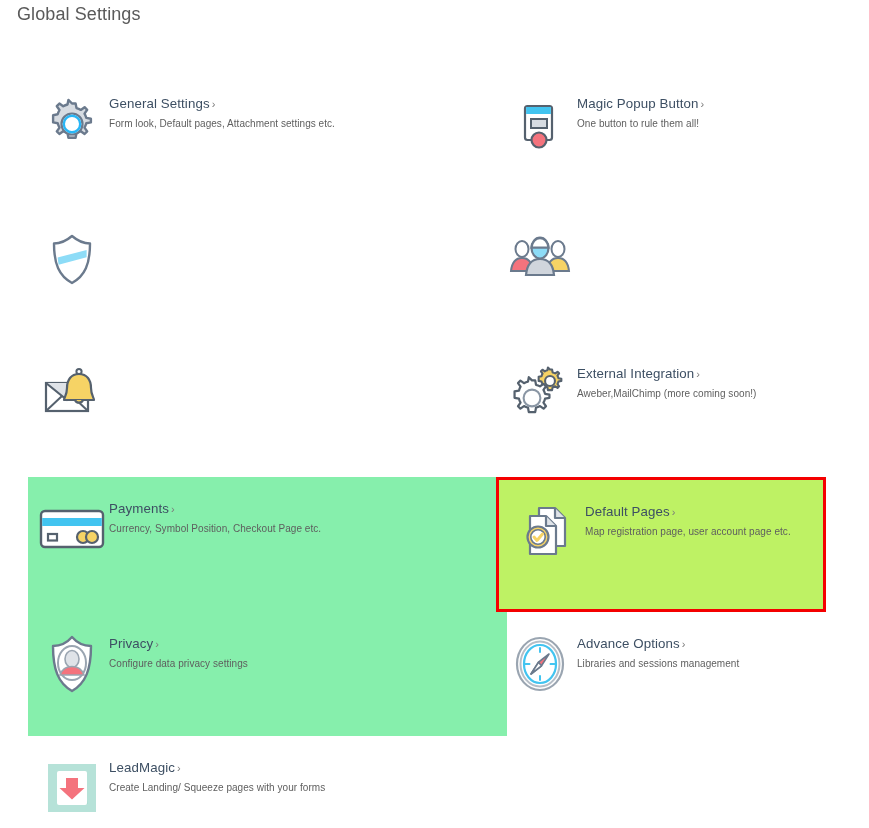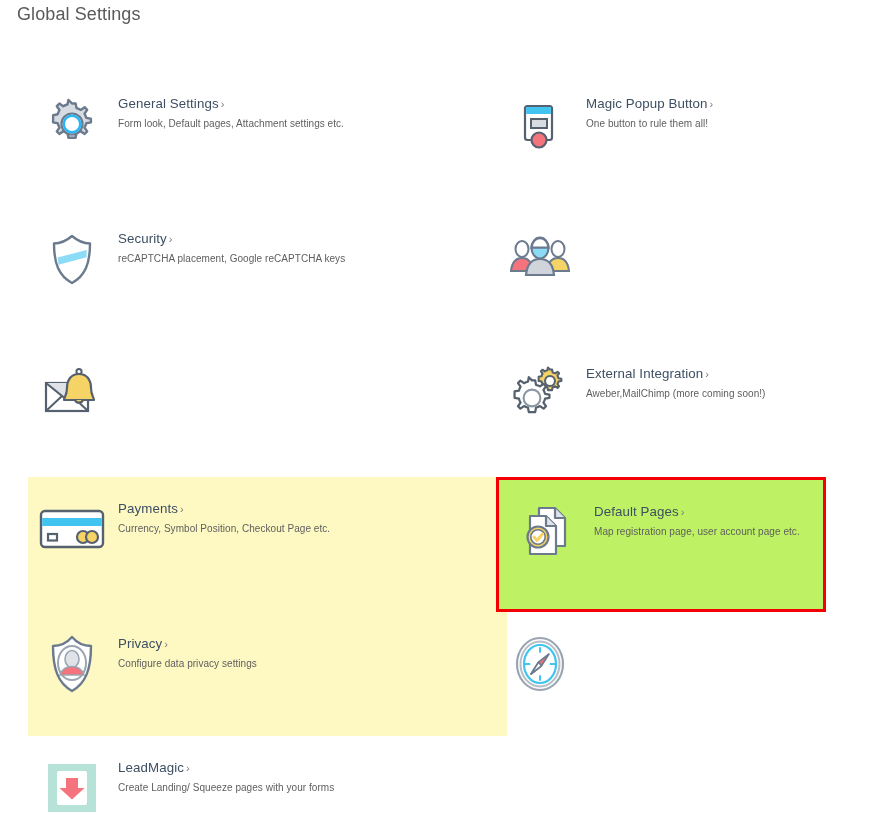--- a/index.html
+++ b/index.html
@@ -45,41 +45,40 @@
     top: 0;
     height: 100%;
     box-sizing: border-box;
     display: flex;
     align-items: flex-start;
     padding-top: 20px;
   }
   .cell.left  { left: 28px;  width: 479px; }
   .cell.right { left: 496px; width: 330px; }
 
-  .cell.shaded { background: #fef9c3; }
+  .cell.shaded { background: #86efac; }
 
   .cell.highlighted {
     border: 3px solid #f40000;
     background: #bef264;
   }
 
   .icon-wrap {
     width: 74px;
     min-width: 74px;
     height: 64px;
     display: flex;
     align-items: center;
     justify-content: center;
     margin-left: 7px;
   }
   .cell.highlighted .icon-wrap { margin-left: 12px; }
 
   .texts {
     padding-top: 3px;
-    margin-left: 9px;
   }
 
   .item-title {
     font-size: 13.3px;
     color: #3d4f63;
     line-height: 17px;
     letter-spacing: 0.1px;
     white-space: nowrap;
   }
   .chev {
@@ -142,24 +141,20 @@
   </div>
 
   <div class="row">
 
     <div class="cell left">
       <div class="icon-wrap">
         <svg width="54" height="58" viewBox="0 0 54 58">
           <path d="M27 6 C20 12 13 13.5 9 13.5 C9 34 14 46 27 53 C40 46 45 34 45 13.5 C41 13.5 34 12 27 6 Z" fill="#ffffff" stroke="#6b7a8d" stroke-width="2.4" stroke-linejoin="round"></path>
           <path d="M12.6 27.5 L41.6 20 L41.6 27.2 L13.6 34.8 Z" fill="#8ddcf7"></path>
         </svg>
-      </div>
-      <div class="texts">
-        <div class="item-title"><span>Security</span><span class="chev">›</span></div>
-        <div class="item-desc">reCAPTCHA placement, Google reCAPTCHA keys</div>
       </div>
     </div>
 
     <div class="cell right">
       <div class="icon-wrap">
         <svg width="62" height="48" viewBox="0 0 62 48">
           <g stroke="#6b7a8d" stroke-width="2" fill="#ffffff">
             <ellipse cx="13" cy="14" rx="6.5" ry="8"></ellipse>
             <path d="M2 36 C3 27 7 23 13 23 C19 23 23 27 24 36 Z" fill="#f4737d"></path>
             <ellipse cx="49" cy="14" rx="6.5" ry="8"></ellipse>
@@ -268,20 +263,24 @@
       <div class="icon-wrap">
         <svg width="56" height="58" viewBox="0 0 56 58">
           <ellipse cx="28" cy="29" rx="23" ry="26" fill="#ffffff" stroke="#9aa5b1" stroke-width="2.2"></ellipse>
           <ellipse cx="28" cy="29" rx="19.5" ry="22.5" fill="#ffffff" stroke="#b6bec7" stroke-width="2"></ellipse>
           <ellipse cx="28" cy="29" rx="16" ry="19" fill="#ffffff" stroke="#42c4f0" stroke-width="2.2"></ellipse>
           <path d="M28 13 v4 M28 41 v4 M13.5 29 h4 M38.5 29 h4" stroke="#42c4f0" stroke-width="2" stroke-linecap="round"></path>
           <path d="M37 19 L29.5 30.8 L19 39 L26.5 27.2 Z" fill="#f4737d" stroke="#6b7a8d" stroke-width="1.6" stroke-linejoin="round"></path>
           <path d="M19 39 L26.5 27.2 L29.5 30.8 Z" fill="#ffffff" stroke="#6b7a8d" stroke-width="1.6" stroke-linejoin="round"></path>
         </svg>
       </div>
+      <div class="texts">
+        <div class="item-title"><span>Advance Options</span><span class="chev">›</span></div>
+        <div class="item-desc nowrap">Libraries and sessions management</div>
+      </div>
     </div>
   </div>
 
   <div class="row compact">
 
     <div class="cell left">
       <div class="icon-wrap">
         <svg width="56" height="56" viewBox="0 0 56 56">
           <rect x="4" y="4" width="48" height="48" fill="#b6e2d8"></rect>
           <path d="M36 12 L44 44 L14 44 Z" fill="#a8d9cf" opacity="0.85"></path>

